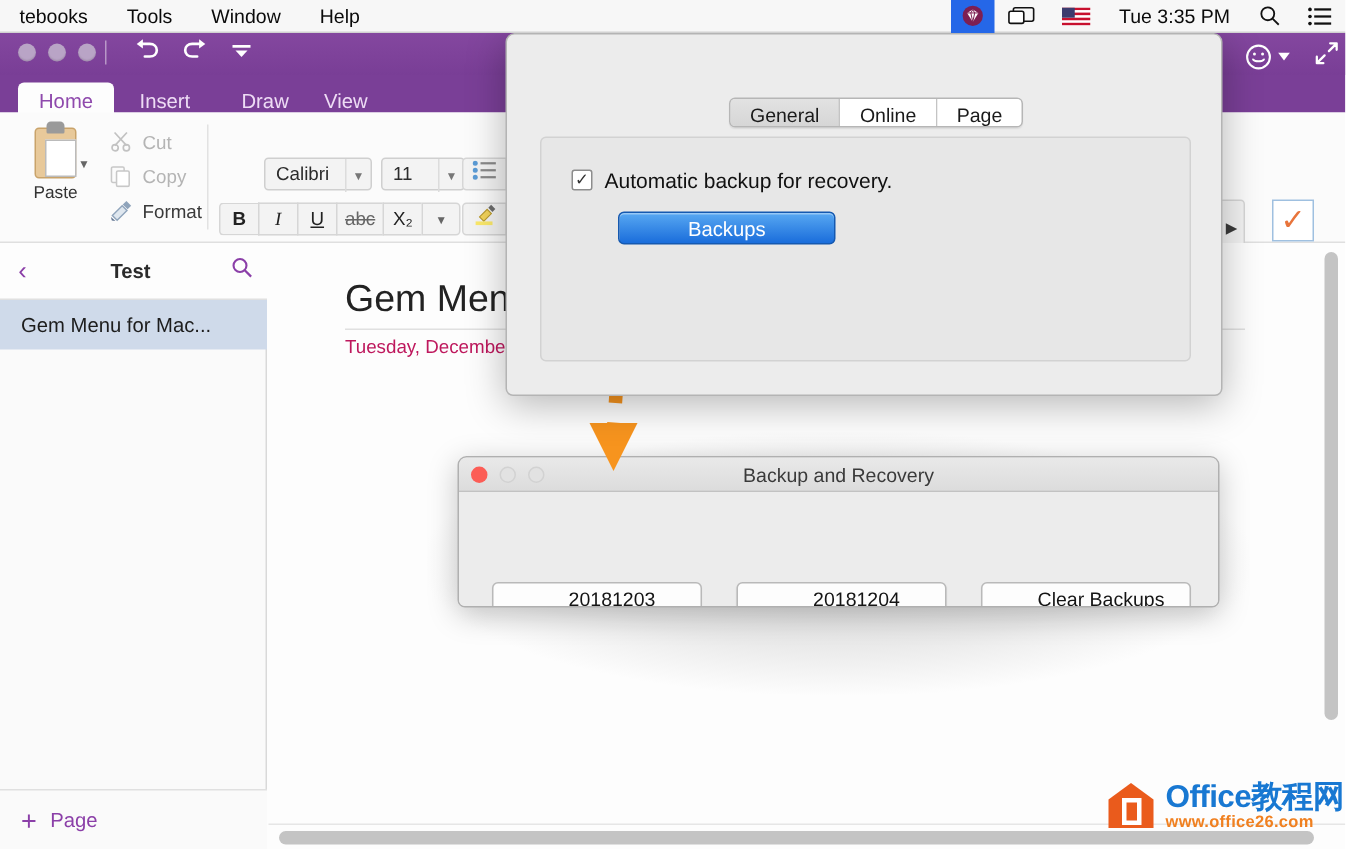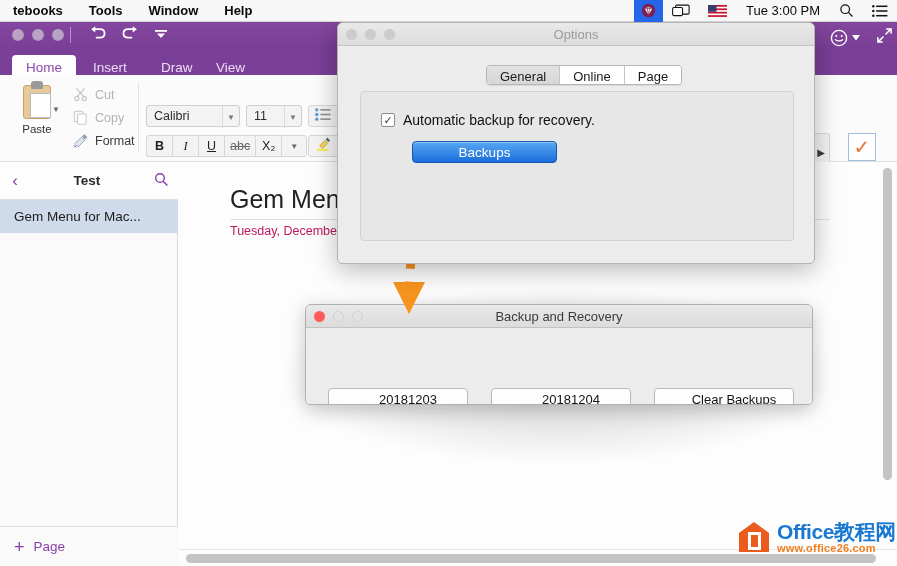--- a/index.html
+++ b/index.html
@@ -13,21 +13,21 @@
 
   
   .menubar {
     position: absolute; left: 0; top: 0; width: 897px; height: 22px;
     background: #f7f7f7;
     border-bottom: 1px solid #d2d2d2;
     display: flex; align-items: center;
     font-size: 13px; color: #0a0a0a;
     z-index: 60;
   }
-  .mb-left { display: flex; align-items: center; gap: 0px; padding-left: 0px; font-weight: bold; }
+  .mb-left { display: flex; align-items: center; gap: 0px; padding-left: 0px; }
   .mb-item { padding: 0 13px; line-height: 22px; white-space: nowrap; }
   .mb-right { margin-left: auto; display: flex; align-items: center; height: 22px; }
   .mb-ricon { padding: 0 9px; height: 22px; display: flex; align-items: center; justify-content: center; }
   .mb-gem {
     background: #2567e8; color: #fff; height: 22px; padding: 0 7px;
     display: flex; align-items: center; justify-content: center;
   }
   .mb-time { padding: 0 10px; font-size: 13px; }
 
   
@@ -84,21 +84,21 @@
   .rb-div { position: absolute; top: 8px; width: 1px; height: 70px; background: #e2e2e2; }
 
   .fontrow { position: absolute; left: 146px; top: 30px; display: flex; gap: 6px; }
   .combo {
     height: 22px; background: #f3f3f3; border: 1px solid #cfcfcf; border-radius: 3px;
     display: flex; align-items: center; font-size: 12.5px; color: #2b2b2b; padding-left: 7px;
     position: relative;
   }
   .combo .arw { position: absolute; right: 4px; top: 0; height: 22px; display: flex; align-items: center;
                 font-size: 8px; color: #777; border-left: 1px solid #dcdcdc; padding-left: 4px; }
-  .combo.font { width: 94px; }
+  .combo.font { width: 72px; margin-left: 30px; }
   .combo.size { width: 56px; }
 
   .fmtrow { position: absolute; left: 146px; top: 60px; display: flex; }
   .fbtn {
     min-width: 26px; height: 22px; background: #f3f3f3; border: 1px solid #d6d6d6;
     display: flex; align-items: center; justify-content: center; font-size: 12.5px; color: #222;
     border-right: none; padding: 0 5px;
   }
   .fbtn:first-child { border-radius: 3px 0 0 3px; }
   .fbtn.last { border-right: 1px solid #d6d6d6; border-radius: 0 3px 3px 0; }
@@ -320,21 +320,21 @@
             <rect width="19" height="12" fill="#fff"></rect>
             <g fill="#c8102e">
               <rect y="0" width="19" height="1.7"></rect>
               <rect y="3.4" width="19" height="1.7"></rect>
               <rect y="6.8" width="19" height="1.7"></rect>
               <rect y="10.2" width="19" height="1.7"></rect>
             </g>
             <rect width="8.5" height="6.8" fill="#3c3b6e"></rect>
           </svg>
       </div>
-      <div class="mb-time">Tue 3:00 PM</div>
+      <div class="mb-time">Tue 3:35 PM</div>
       <div class="mb-ricon">
         <svg width="15" height="15" viewBox="0 0 16 16">
             <circle cx="6.6" cy="6.6" r="4.6" fill="none" stroke="#111" stroke-width="1.3"></circle>
             <line x1="10" y1="10" x2="14.4" y2="14.4" stroke="#111" stroke-width="1.3"></line>
           </svg>
       </div>
       <div class="mb-ricon">
         <svg width="16" height="14" viewBox="0 0 17 14">
             <g fill="#111">
               <circle cx="1.4" cy="2" r="1.3"></circle>
@@ -562,28 +562,20 @@
         </svg>
       </div>
       <div class="wm-text">
         <div class="wm-l1">Office教程网</div>
         <div class="wm-l2">www.office26.com</div>
       </div>
     </div>
   </div>
 
   <div class="dlg-options">
-    <div class="dlg-titlebar">
-      <div class="dlg-dots">
-        <div class="dlg-dot"></div>
-        <div class="dlg-dot"></div>
-        <div class="dlg-dot"></div>
-      </div>
-      <div class="dlg-title">Options</div>
-    </div>
 
     <div class="seg">
       <div class="seg-item selected">General</div>
       <div class="seg-item">Online</div>
       <div class="seg-item last">Page</div>
     </div>
 
     <div class="dlg-panel">
       <div class="chk-row">
         <div class="chkbox">✓</div>

